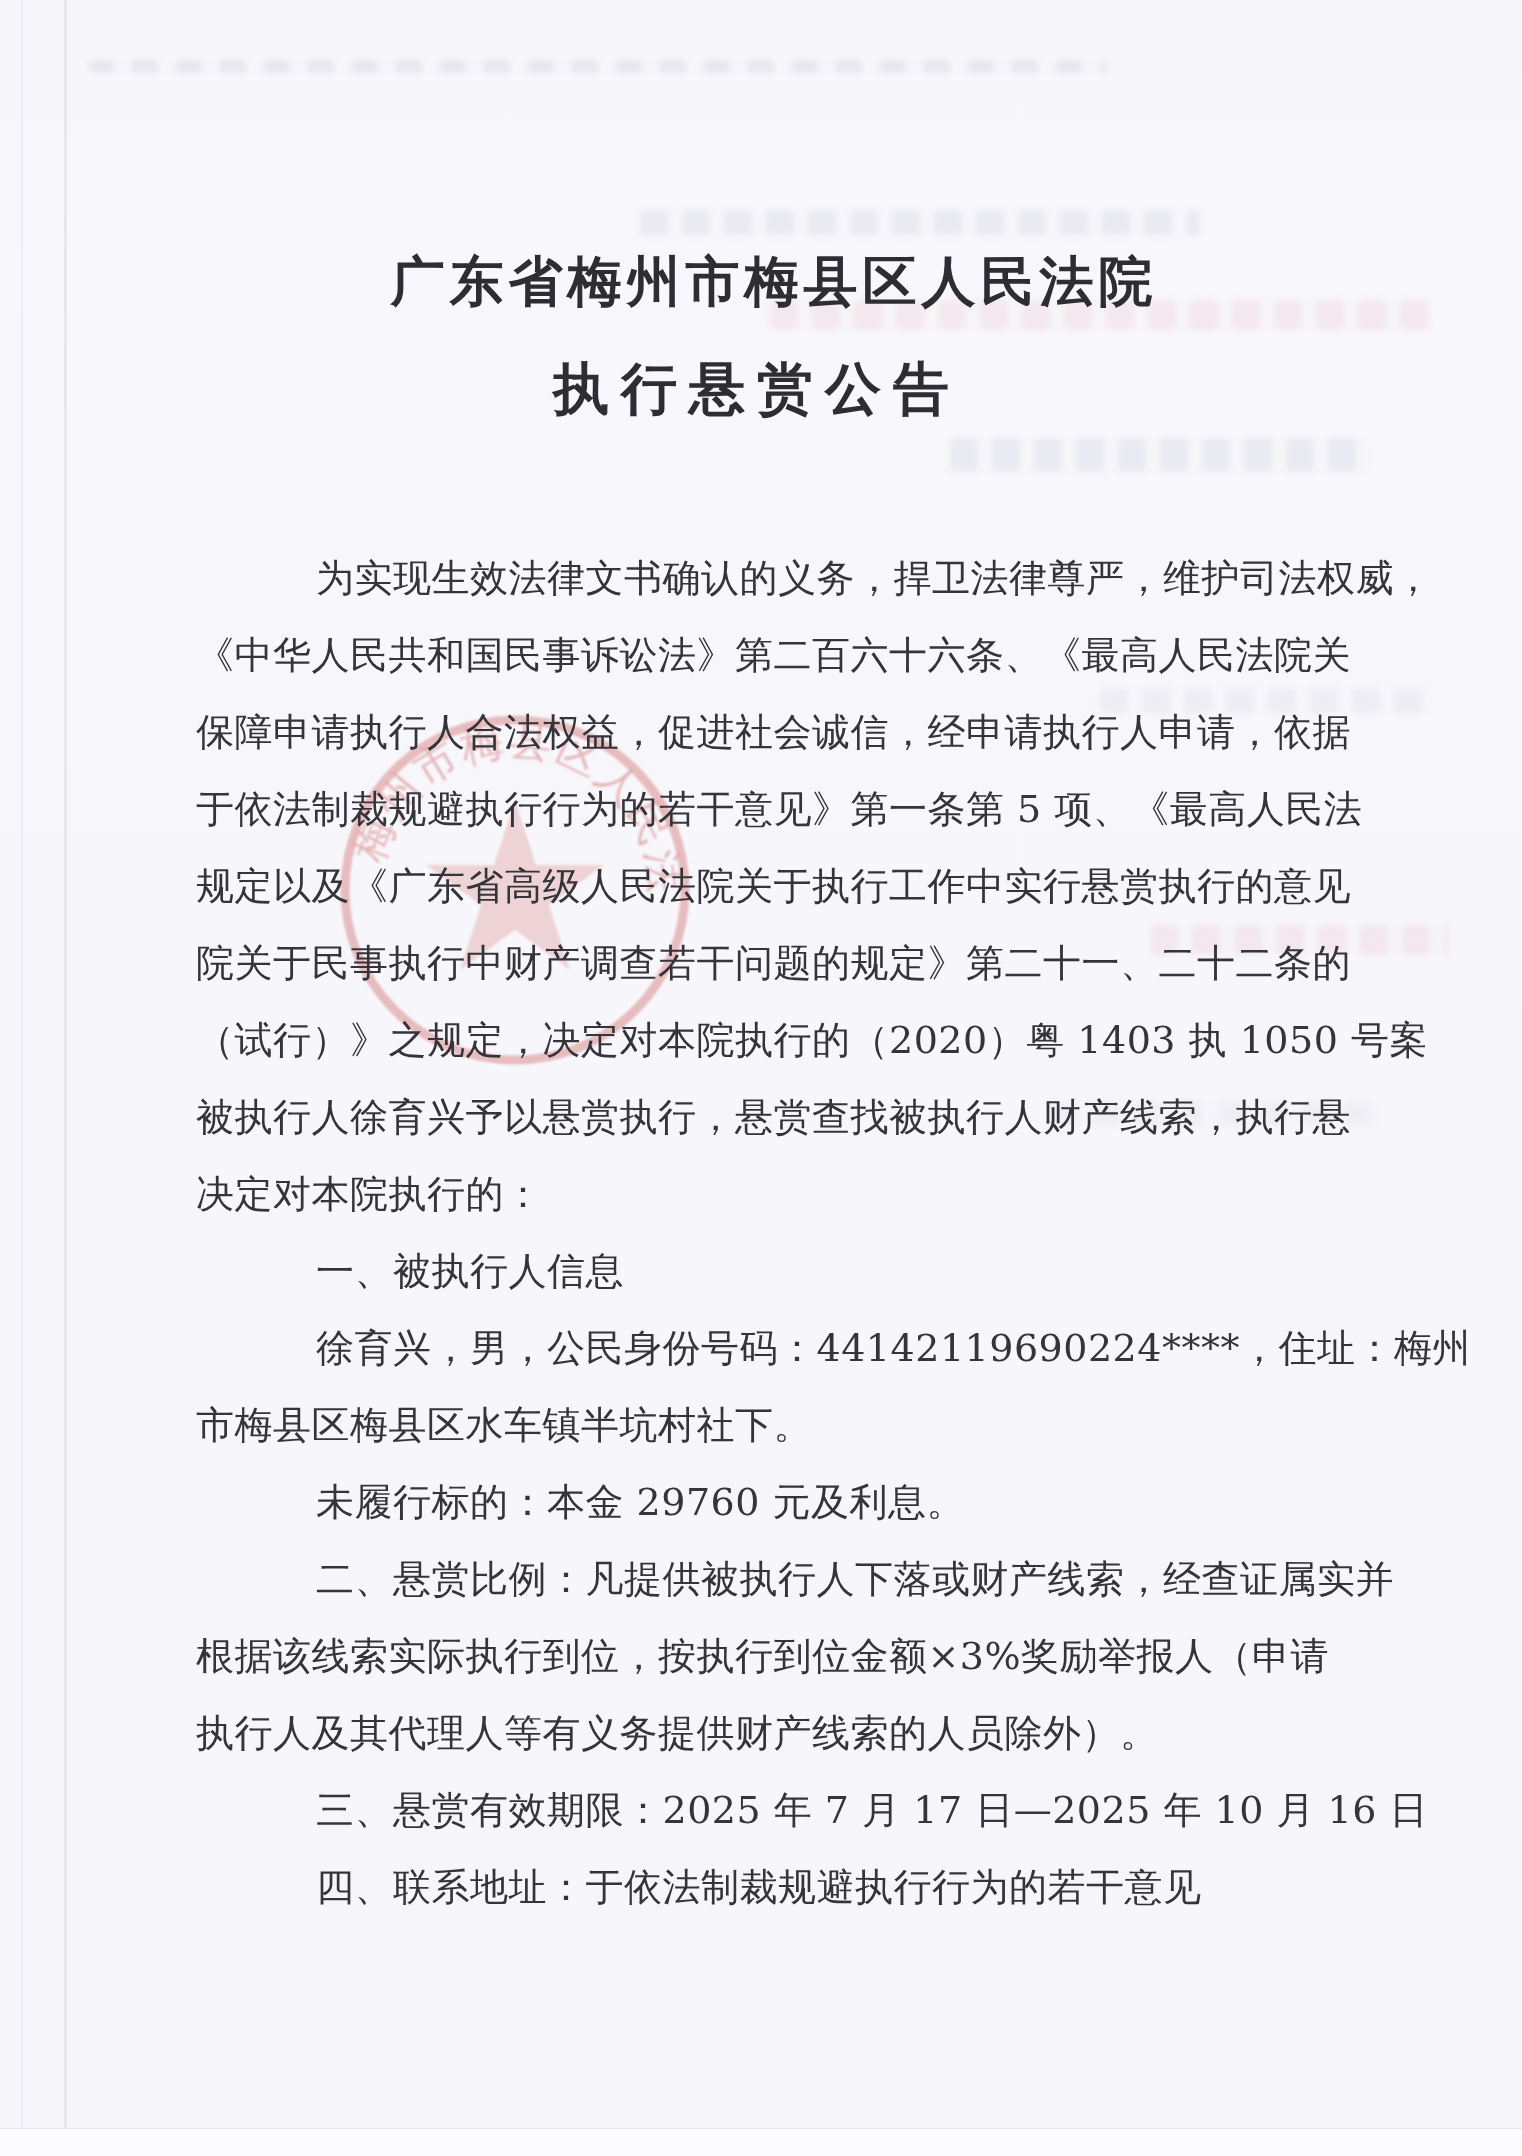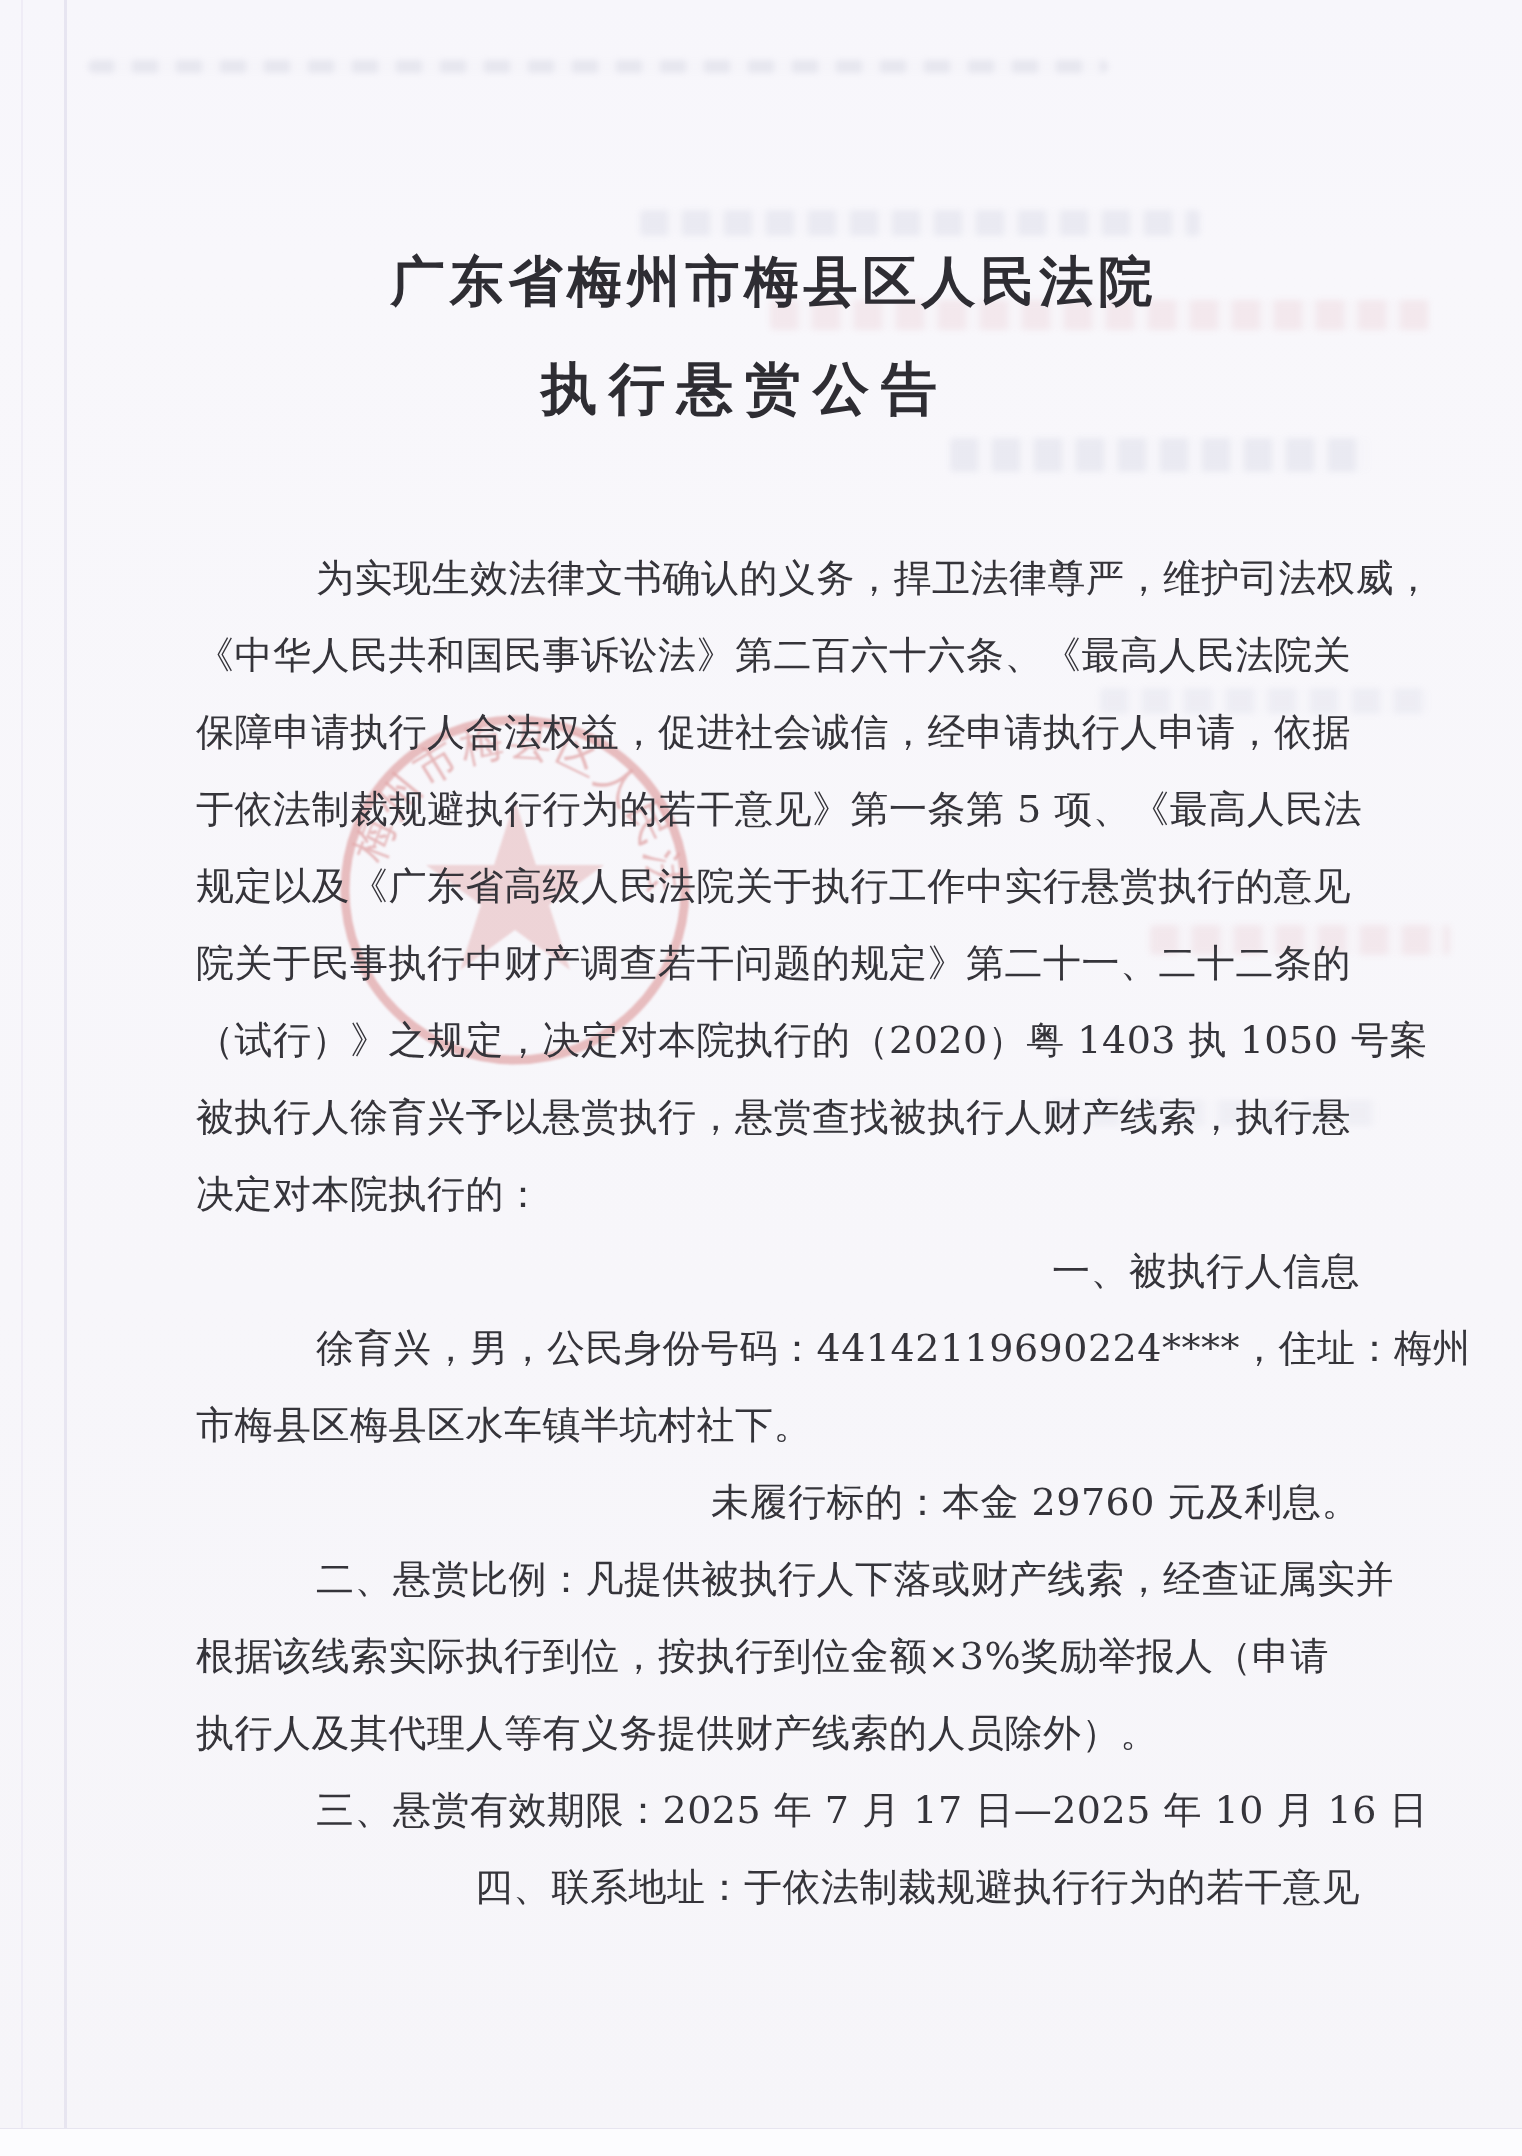--- a/index.html
+++ b/index.html
@@ -35,32 +35,32 @@
   .g5{left:1150px;top:925px;width:300px;height:30px;opacity:.22;}
   .g6{left:1050px;top:1100px;width:330px;height:26px;opacity:.16;}
 
   .doc-title{
     position:absolute;left:0;top:246px;width:1490px;
     text-align:center;font-size:54px;font-weight:bold;color:#2e2d33;
     letter-spacing:5px;
     padding-left:29px;
   }
   .doc-subtitle{
-    position:absolute;left:0;top:352px;width:1490px;
+    position:absolute;left:12px;top:352px;width:1490px;
     text-align:center;font-size:56px;font-weight:bold;color:#2e2d33;
     letter-spacing:12px;
   }
   .body-text{
     position:absolute;left:196px;top:540px;width:1164px;
   }
   .line{
     height:77px;line-height:77px;font-size:38px;color:#35343a;
     white-space:nowrap;letter-spacing:0.5px;
   }
-  .line.indent{padding-left:120px;text-align:right;}
+  .line.indent{padding-left:120px;}
 
   .seal{position:absolute;left:330px;top:705px;width:370px;height:370px;
         opacity:.55;filter:blur(1px);pointer-events:none;}
 </style>
 </head>
 <body>
 
 <div class="page">
 
   <div class="scan-line-v2"></div>

